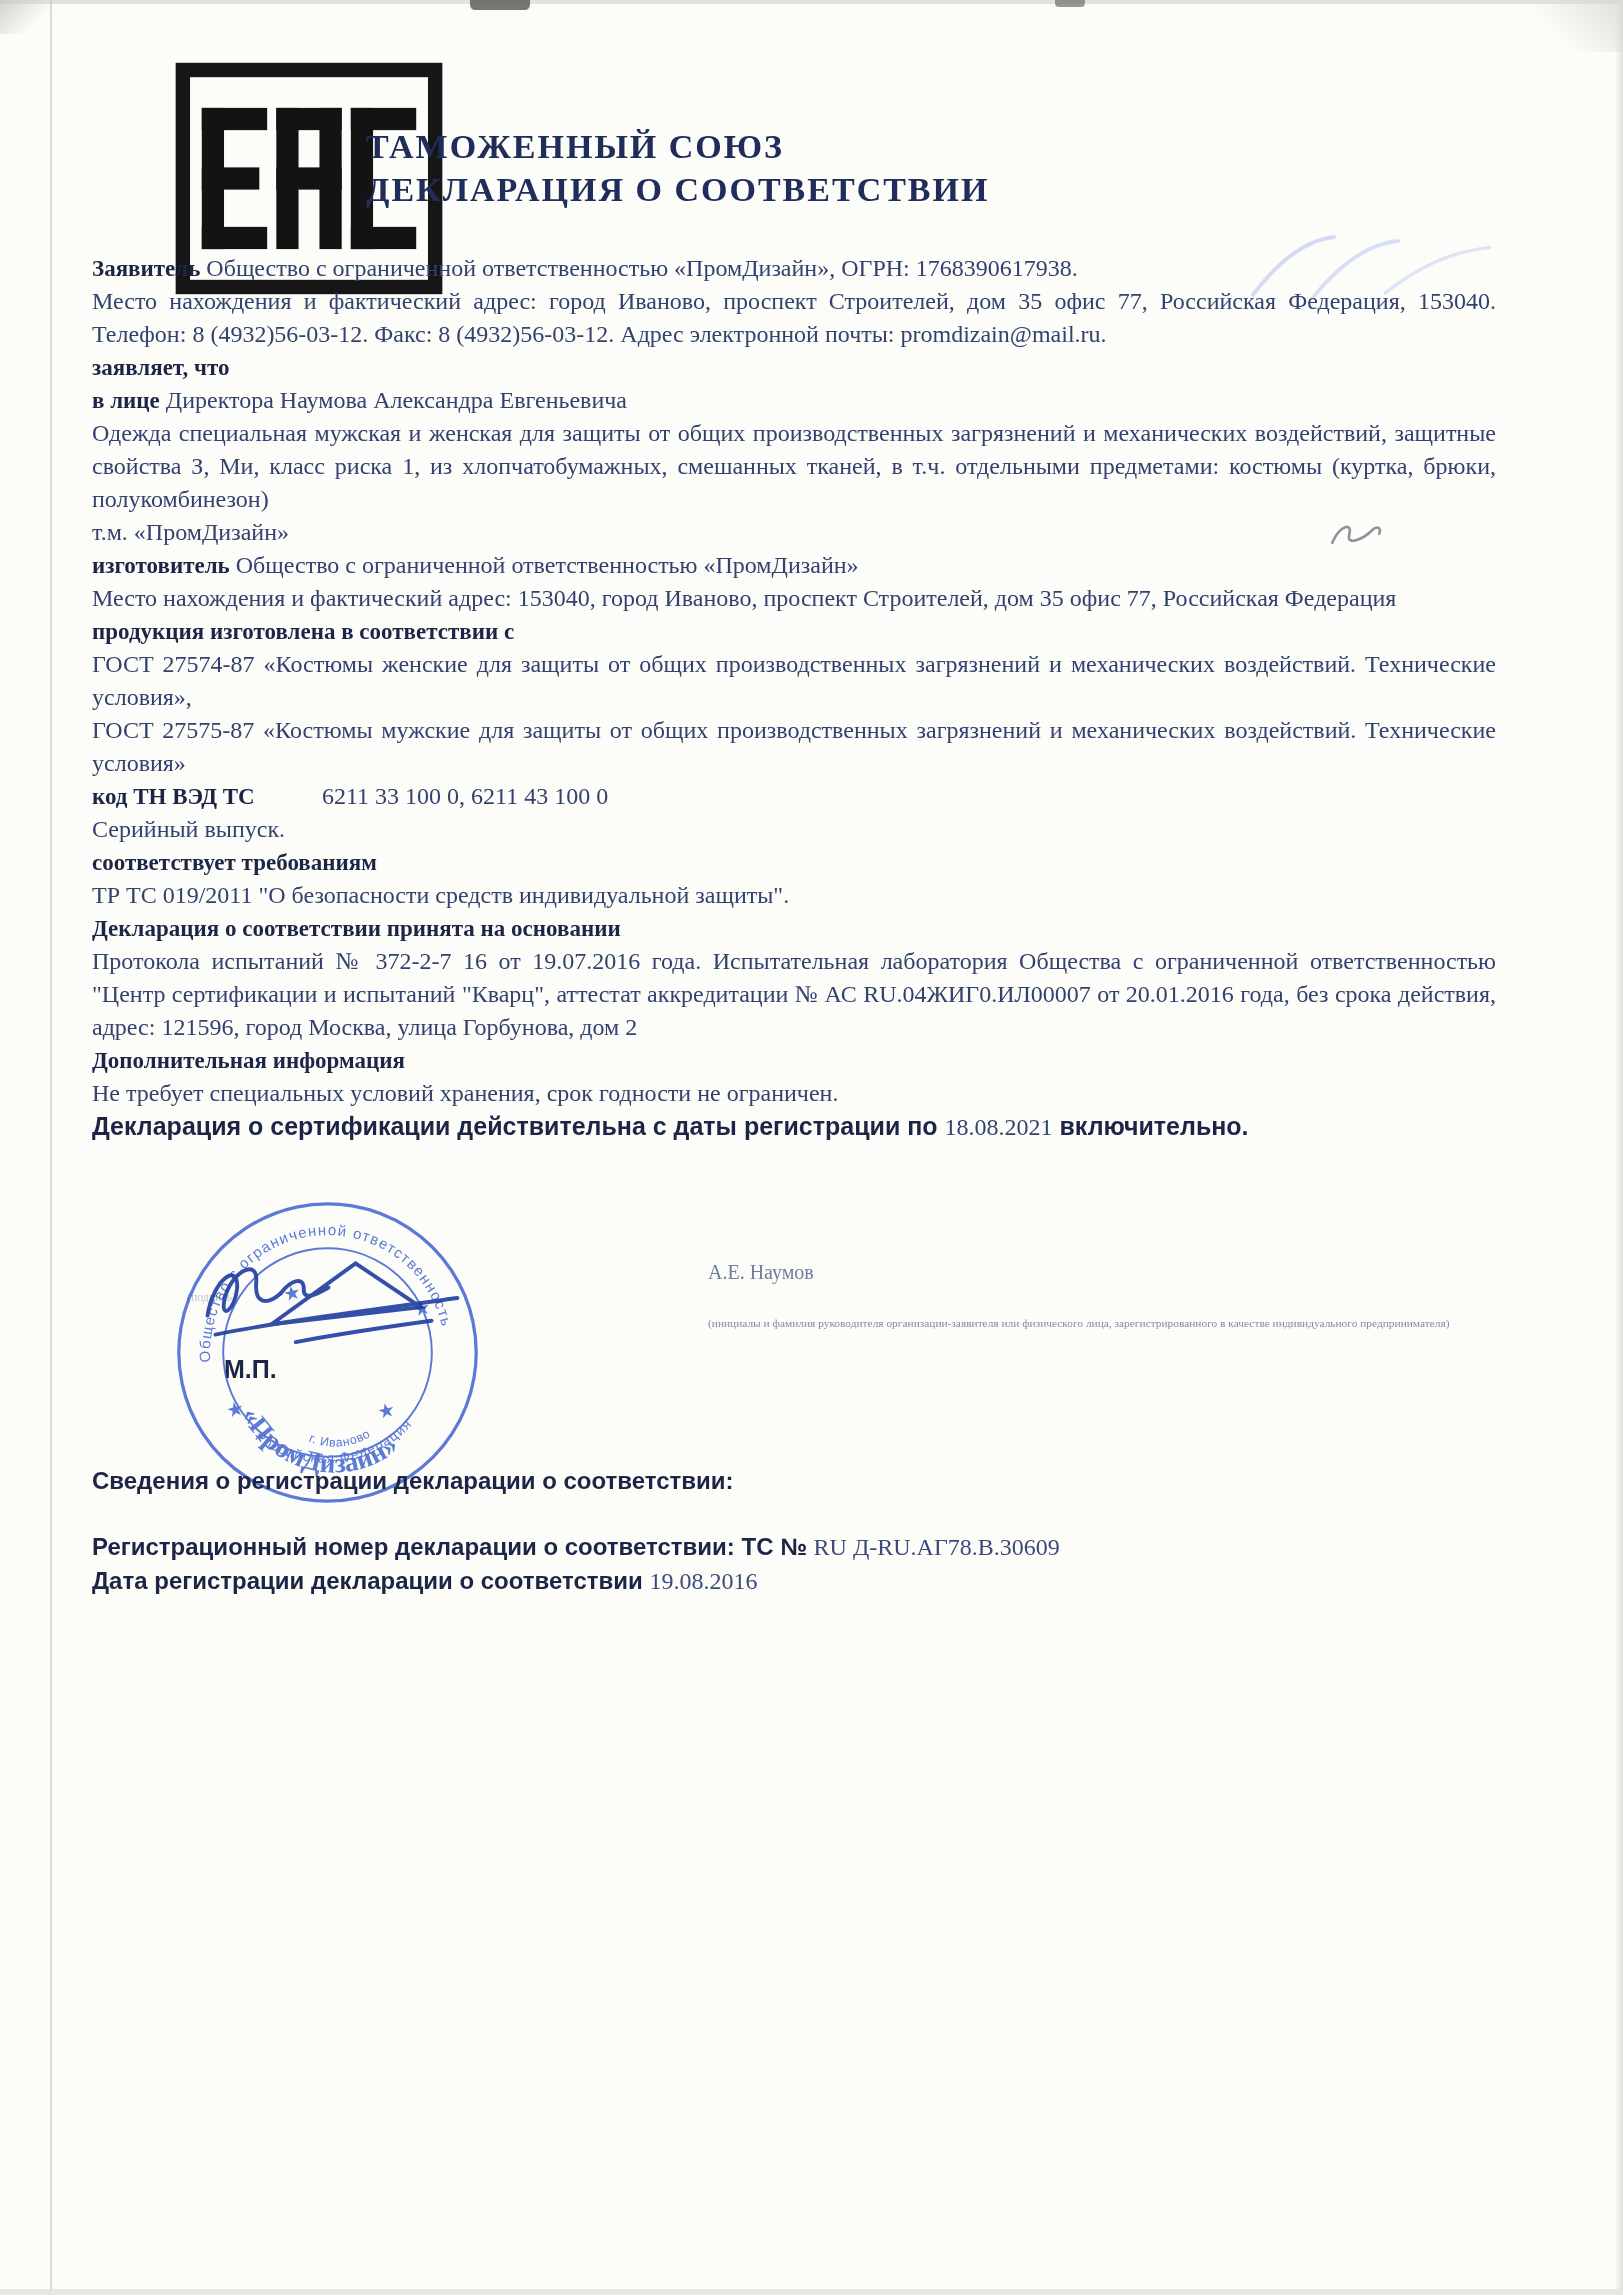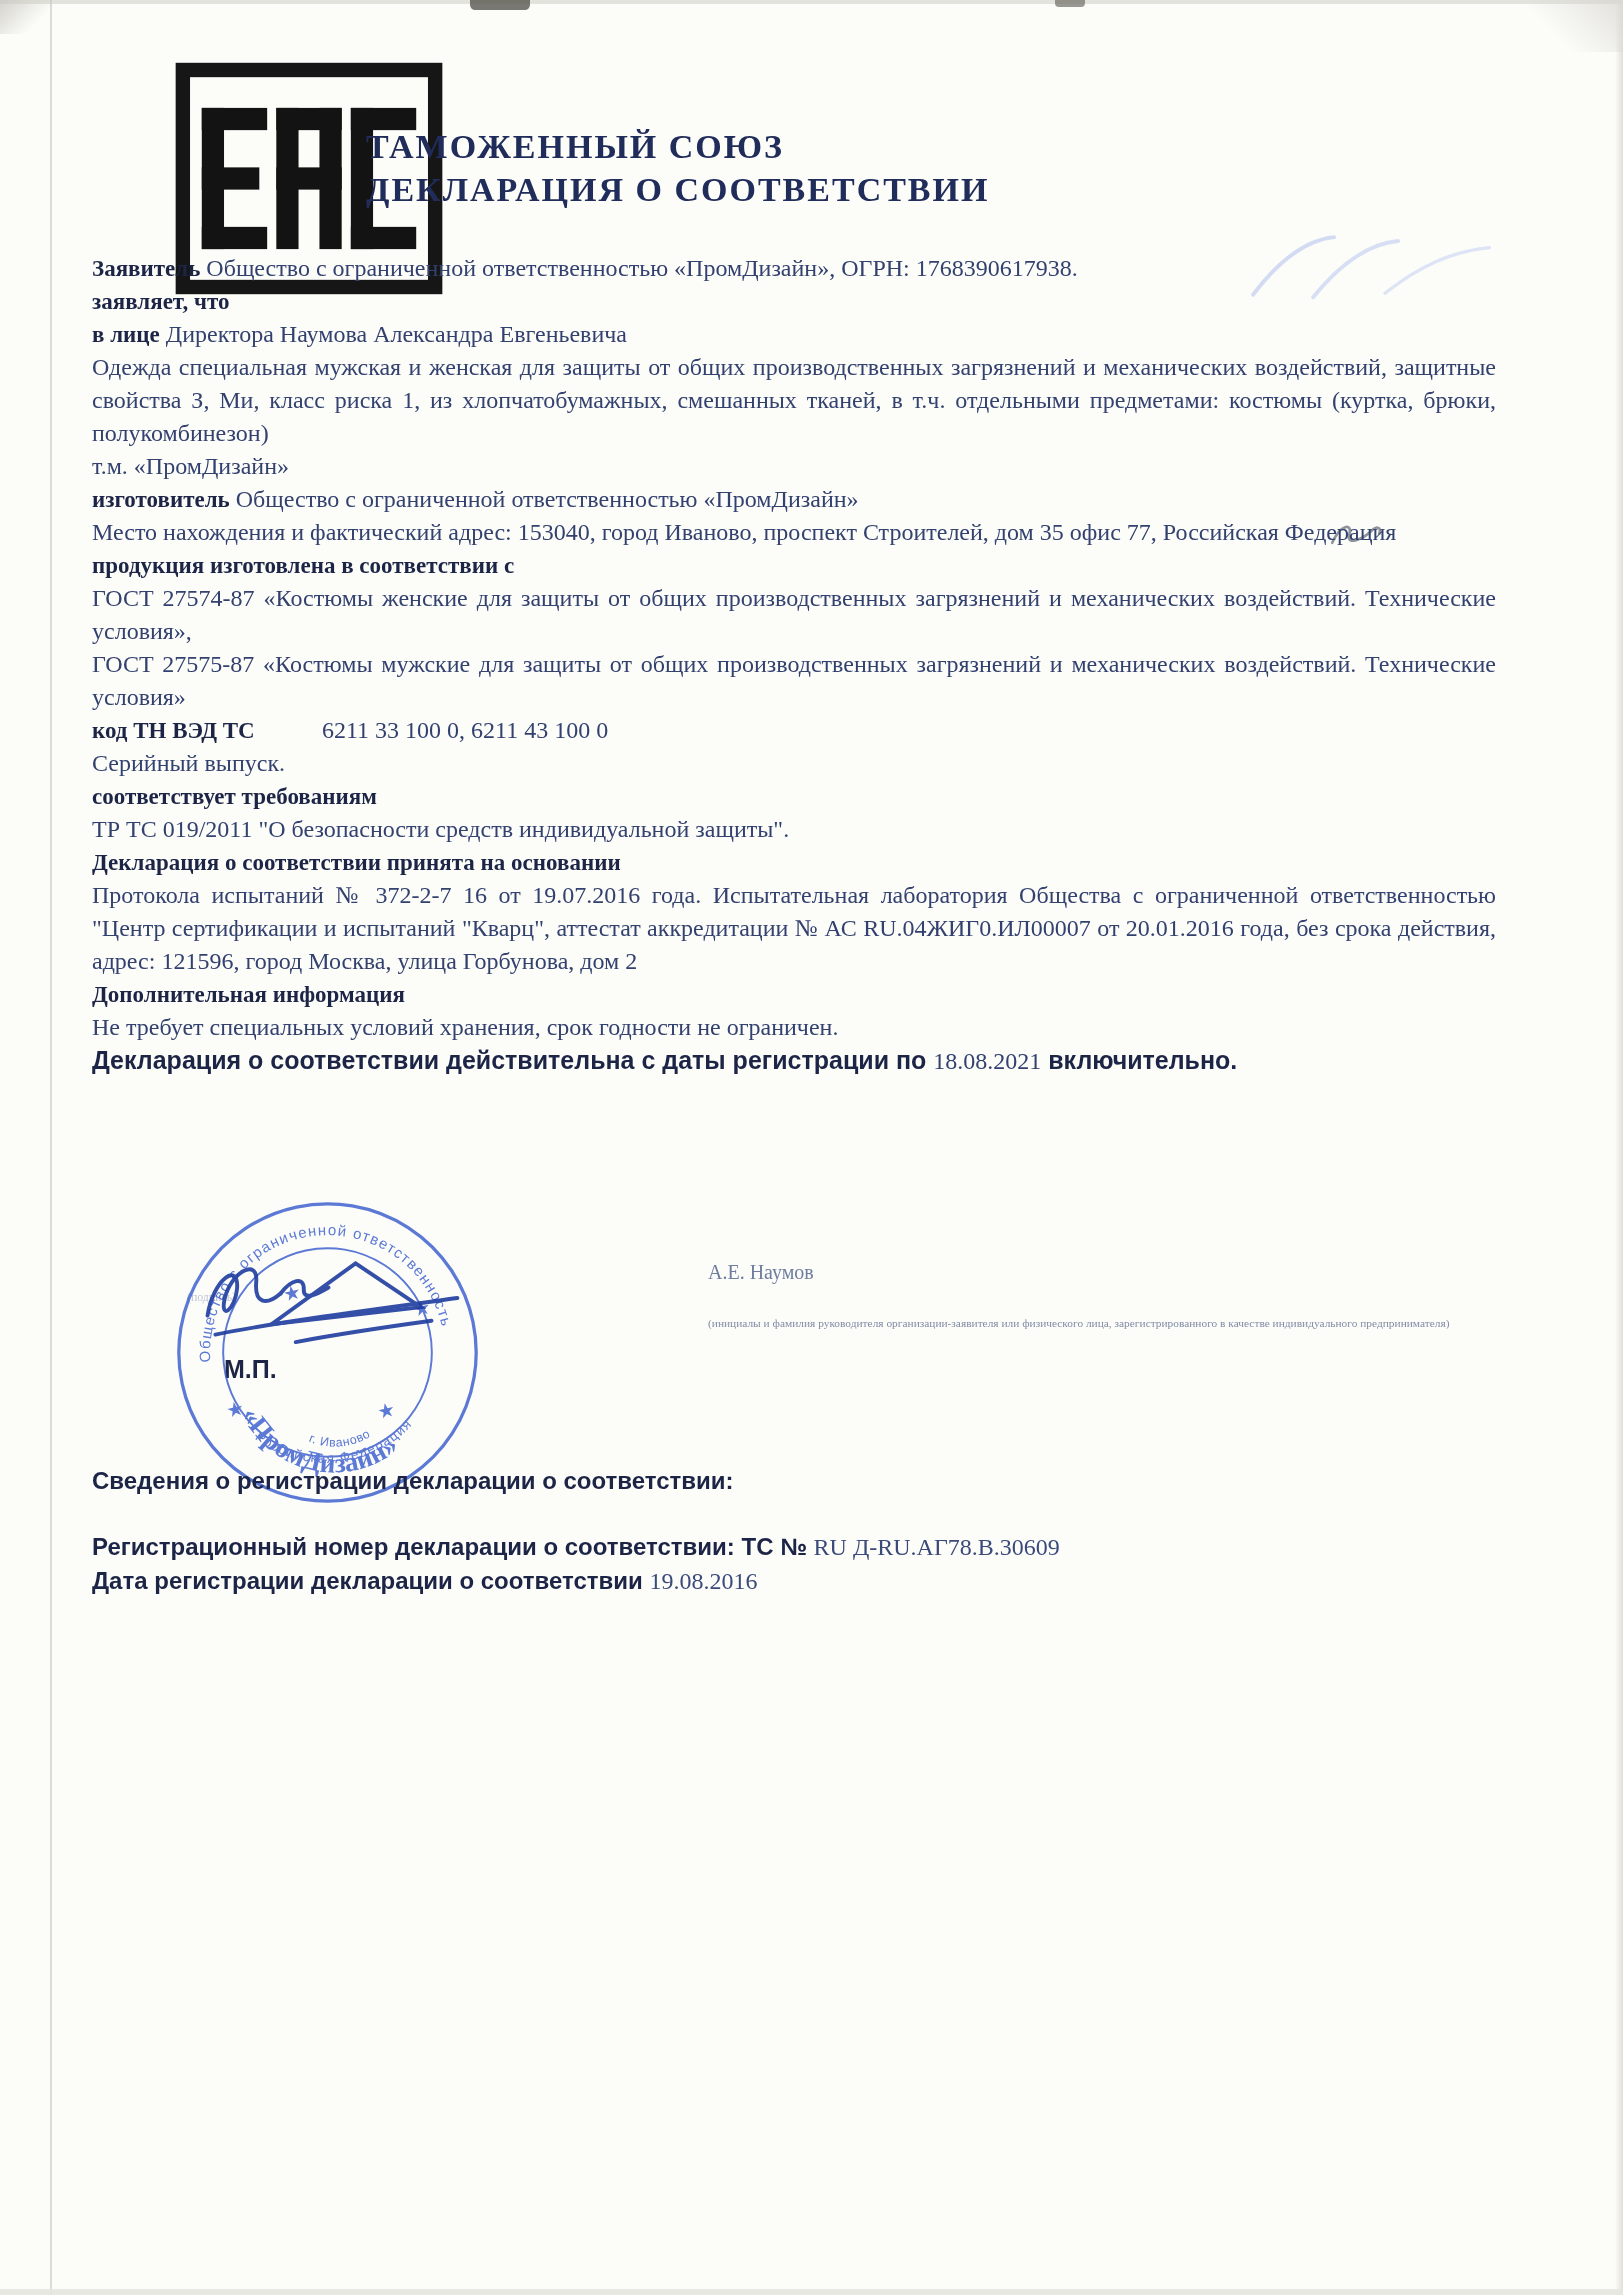--- a/index.html
+++ b/index.html
@@ -110,20 +110,21 @@
   </svg>
   <span class="sr">ЕАС</span>
 
   <div class="titles">
     <div>ТАМОЖЕННЫЙ СОЮЗ</div>
     <div>ДЕКЛАРАЦИЯ О СООТВЕТСТВИИ</div>
   </div>
 
   <div class="content">
     <p class="j"><span class="lbl">Заявитель</span> <span>Общество с ограниченной ответственностью «ПромДизайн»,  ОГРН: 1768390617938.</span></p>
+    <p class="j">Место нахождения и фактический адрес: город Иваново, проспект Строителей, дом 35 офис 77, Российская Федерация, 153040. Телефон: 8 (4932)56-03-12. Факс: 8 (4932)56-03-12. Адрес электронной почты: promdizain@mail.ru.</p>
     <p>
         <span class="lbl hd">заявляет, что</span>
       </p>
     <p><span class="lbl">в лице</span> <span>Директора Наумова Александра Евгеньевича</span></p>
     <p class="j">Одежда специальная мужская и женская для защиты от общих производственных загрязнений и механических воздействий, защитные свойства З, Ми, класс риска 1, из хлопчатобумажных, смешанных тканей, в т.ч. отдельными предметами: костюмы (куртка, брюки, полукомбинезон)</p>
     <p>т.м. «ПромДизайн»</p>
     <p><span class="lbl">изготовитель</span> <span>Общество с ограниченной ответственностью «ПромДизайн»</span></p>
     <p class="j">Место нахождения и фактический адрес: 153040, город Иваново, проспект Строителей, дом 35 офис 77, Российская Федерация</p>
     <p>
         <span class="lbl hd">продукция изготовлена в соответствии с</span>
@@ -137,21 +138,21 @@
       </p>
     <p>ТР ТС 019/2011 "О безопасности средств индивидуальной защиты".</p>
     <p>
         <span class="lbl hd">Декларация о соответствии принята на основании</span>
       </p>
     <p class="j">Протокола испытаний № 372-2-7 16 от 19.07.2016 года. Испытательная лаборатория Общества с ограниченной ответственностью "Центр сертификации и испытаний "Кварц", аттестат аккредитации № АС RU.04ЖИГ0.ИЛ00007 от 20.01.2016 года, без срока действия, адрес: 121596, город Москва, улица Горбунова, дом 2</p>
     <p>
         <span class="lbl hd">Дополнительная информация</span>
       </p>
     <p>Не требует специальных условий хранения, срок годности не ограничен.</p>
-    <p class="validity"><span>Декларация о соответствии действительна с даты регистрации по</span> <span class="date">18.08.2021</span> <span>включительно.</span></p>
+    <p class="validity"><span>Декларация о сертификации действительна с даты регистрации по</span> <span class="date">18.08.2021</span> <span>включительно.</span></p>
   </div>
 
   <div class="sign-caption">(подпись)</div>
   <div class="mp">М.П.</div>
   <div class="signer-name">А.Е. Наумов</div>
   <div class="signer-note">(инициалы и фамилия руководителя организации-заявителя или физического лица, зарегистрированного в качестве индивидуального предпринимателя)</div>
 
   <svg class="stamp" viewBox="0 0 480 480">
     <defs>
       <path id="arcTop" d="M 60,240 A 180,180 0 1 1 420,240"></path>

